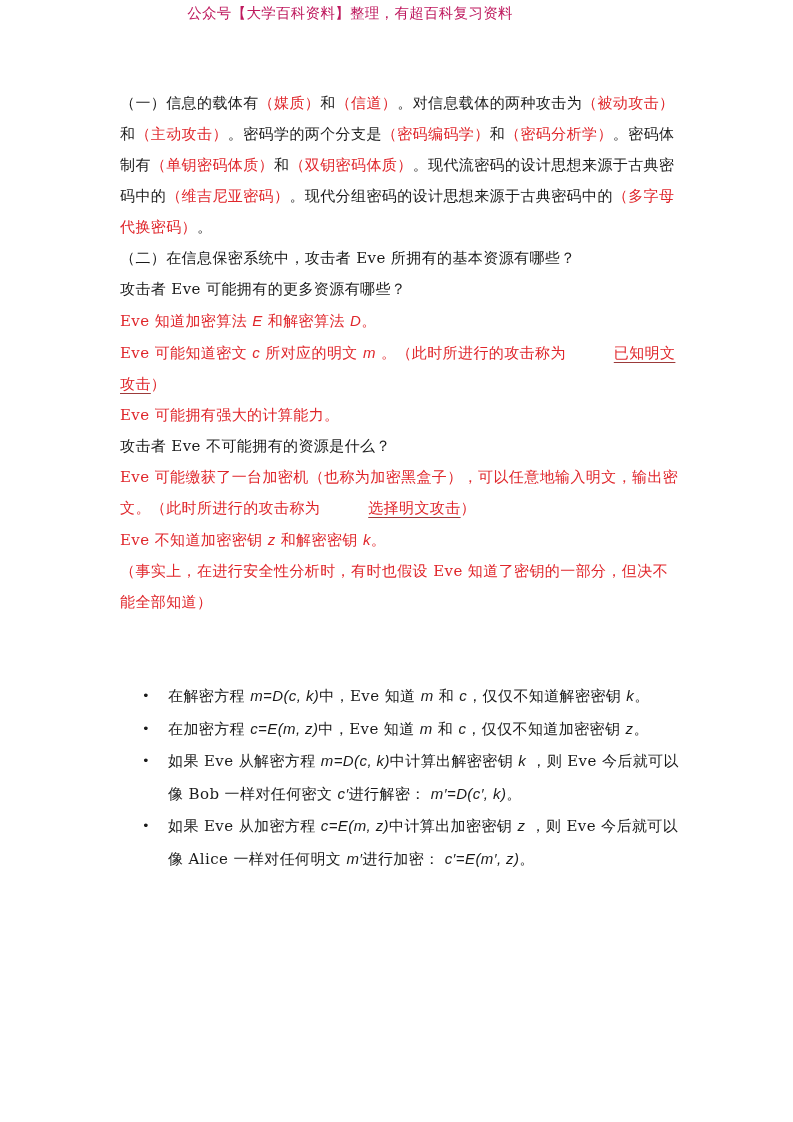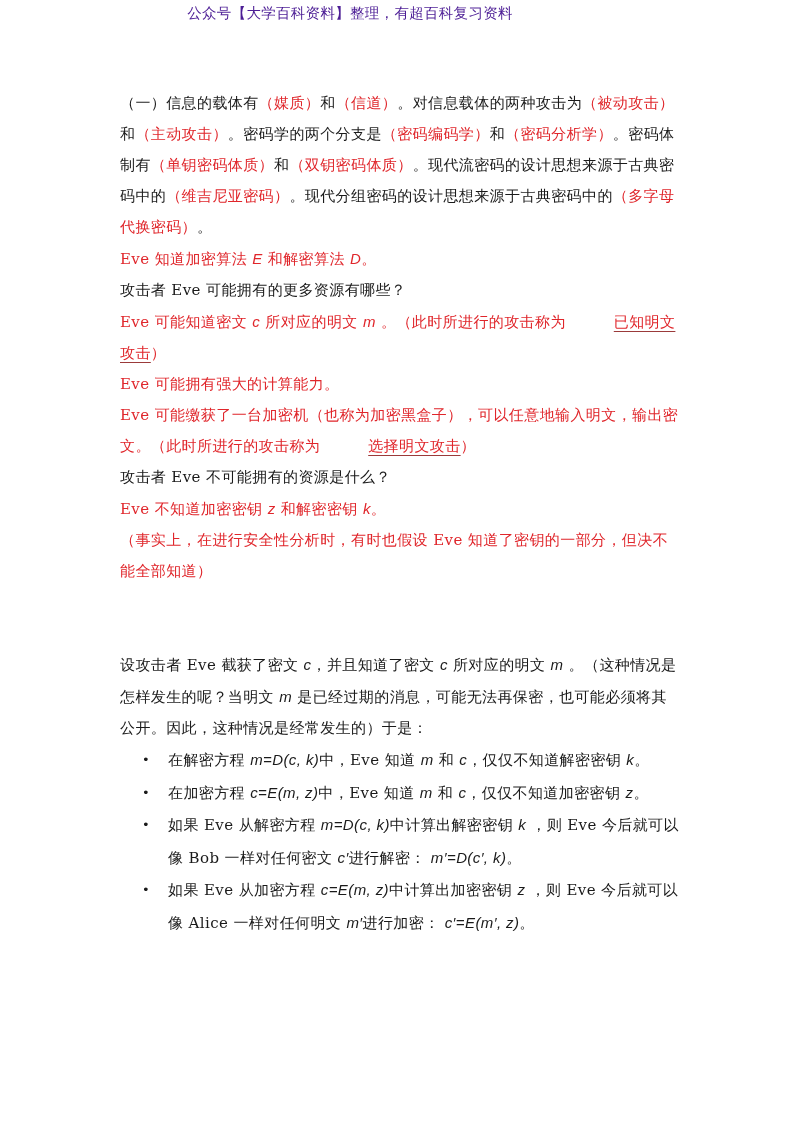--- a/index.html
+++ b/index.html
@@ -3,21 +3,21 @@
 <meta charset="utf-8">
 <style>
   html, body { margin: 0; padding: 0; background: #ffffff; }
   body {
     width: 793px; height: 1122px; position: relative; overflow: hidden;
     font-family: "DejaVu Serif", "Liberation Serif", serif;
     color: #1a1a1a;
   }
   .header {
     position: absolute; top: 4px; left: 0; width: 700px; text-align: center;
-    font-size: 14.5px; color: #4c1d95; letter-spacing: 0.3px;
+    font-size: 14.5px; color: #be185d; letter-spacing: 0.3px;
   }
   .page { position: absolute; left: 120px; top: 88px; width: 560px; font-size: 15px; }
   .p { line-height: 31px; margin: 0; letter-spacing: 0.4px; }
   .red { color: #e0262b; }
   .u { text-decoration: underline; text-decoration-color: #9b3a3a; text-underline-offset: 4px; padding-left: 48px; }
   .i { font-style: italic; font-family: "Liberation Sans", "DejaVu Sans", sans-serif; }
   .gap { height: 62px; }
   ul.bullets { list-style: none; margin: 0; padding: 0; }
   ul.bullets li { position: relative; padding-left: 48px; line-height: 31.5px; letter-spacing: 0.4px; }
   ul.bullets li .dot {
@@ -26,42 +26,42 @@
 </style>
 </head>
 <body>
 
 <div class="header">公众号【大学百科资料】整理，有超百科复习资料</div>
 
 <div class="page">
 
   <p class="p" id="sec1"><span>（一）信息的载体有</span><span class="red">（媒质）</span><span>和</span><span class="red">（信道）</span><span>。对信息载体的两种攻击为</span><span class="red">（被动攻击）</span><span>和</span><span class="red">（主动攻击）</span><span>。密码学的两个分支是</span><span class="red">（密码编码学）</span><span>和</span><span class="red">（密码分析学）</span><span>。密码体制有</span><span class="red">（单钥密码体质）</span><span>和</span><span class="red">（双钥密码体质）</span><span>。现代流密码的设计思想来源于古典密码中的</span><span class="red">（维吉尼亚密码）</span><span>。现代分组密码的设计思想来源于古典密码中的</span><span class="red">（多字母代换密码）</span><span>。</span></p>
 
+  <p class="p">（二）在信息保密系统中，攻击者 Eve 所拥有的基本资源有哪些？</p>
 
 
+  <p class="p">攻击者 Eve 可能拥有的更多资源有哪些？</p>
+
   <p class="p red"><span>Eve 知道加密算法 </span><span class="i">E</span><span> 和解密算法 </span><span class="i">D</span><span>。</span></p>
-
-  <p class="p">攻击者 Eve 可能拥有的更多资源有哪些？</p>
 
   <p class="p red"><span>Eve 可能知道密文 </span><span class="i">c</span><span> 所对应的明文 </span><span class="i">m</span><span> 。（此时所进行的攻击称为</span><span class="u">已知明文攻击</span><span>）</span></p>
 
   <p class="p red">Eve 可能拥有强大的计算能力。</p>
 
+  <p class="p">攻击者 Eve 不可能拥有的资源是什么？</p>
+
   <p class="p red"><span>Eve 可能缴获了一台加密机（也称为加密黑盒子），可以任意地输入明文，输出密文。（此时所进行的攻击称为</span><span class="u">选择明文攻击</span><span>）</span></p>
-
-  <p class="p">攻击者 Eve 不可能拥有的资源是什么？</p>
 
   <p class="p red"><span>Eve 不知道加密密钥 </span><span class="i">z</span><span> 和解密密钥 </span><span class="i">k</span><span>。</span></p>
 
   <p class="p red">（事实上，在进行安全性分析时，有时也假设 Eve  知道了密钥的一部分，但决不能全部知道）</p>
 
   <div class="gap"></div>
 
 
-  <p class="p"><span>设攻击者 Eve 截获了密文 </span><span class="i">c</span><span>，并且知道了密文 </span><span class="i">c</span><span> 所对应的明文 </span><span class="i">m</span><span> 。（这种情况是怎样发生的呢？当明文 </span><span class="i">m</span><span> 是已经过期的消息，可能无法再保密，也可能必须将其公开。因此，这种情况是经常发生的）于是：</span></p>
 
   <ul class="bullets">
     <li><span class="dot">•</span><span>在解密方程 </span><span class="i">m=D(c, k)</span><span>中，Eve 知道 </span><span class="i">m</span><span>  和 </span><span class="i">c</span><span>，仅仅不知道解密密钥 </span><span class="i">k</span><span>。</span></li>
     <li><span class="dot">•</span><span>在加密方程 </span><span class="i">c=E(m, z)</span><span>中，Eve 知道 </span><span class="i">m</span><span>  和 </span><span class="i">c</span><span>，仅仅不知道加密密钥 </span><span class="i">z</span><span>。</span></li>
     <li><span class="dot">•</span><span>如果 Eve 从解密方程 </span><span class="i">m=D(c, k)</span><span>中计算出解密密钥 </span><span class="i">k</span><span> ，则 Eve 今后就可以像 Bob 一样对任何密文 </span><span class="i">c′</span><span>进行解密：   </span><span class="i">m′=D(c′, k)</span><span>。</span></li>
     <li><span class="dot">•</span><span>如果 Eve 从加密方程 </span><span class="i">c=E(m, z)</span><span>中计算出加密密钥 </span><span class="i">z</span><span> ，则 Eve 今后就可以像 Alice 一样对任何明文 </span><span class="i">m′</span><span>进行加密：   </span><span class="i">c′=E(m′, z)</span><span>。</span></li>
   </ul>
 </div>
 
 </body></html>

